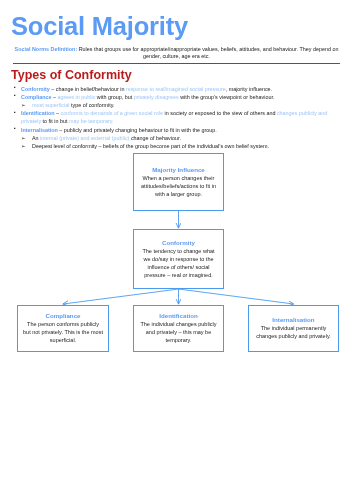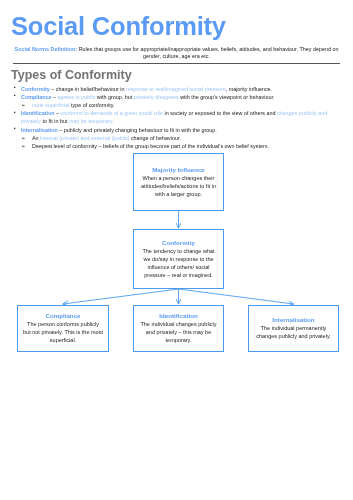--- a/index.html
+++ b/index.html
@@ -49,21 +49,21 @@
   .hrule {
     border: 0;
     border-top: 0.7px solid #555;
     margin: 1px 4px 5px 4px;
   }
 
   
   .section-heading {
     font-size: 12.5px;
     font-weight: bold;
-    color: #737373;
+    color: #b91c1c;
     line-height: 1.1;
     margin: 0 0 2px 2px;
   }
 
   
   .bullets {
     margin: 0;
     padding: 0;
     list-style: none;
     font-size: 5.4px;
@@ -146,21 +146,21 @@
     width: 353px;
     height: 220px;
     pointer-events: none;
   }
 </style>
 </head>
 <body>
 
 <div class="page">
 
-  <h1 class="doc-title">Social Conformity</h1>
+  <h1 class="doc-title">Social Majority</h1>
 
   <p class="definition">
     <span class="lead">Social Norms Definition:</span><span> Rules that groups use for appropriate/inappropriate values, beliefs, attitudes, and behaviour. They depend on gender, culture, age era etc.</span>
   </p>
 
   <hr class="hrule">
 
   <h2 class="section-heading">Types of Conformity</h2>
 
   <ul class="bullets" id="bullet-list">

